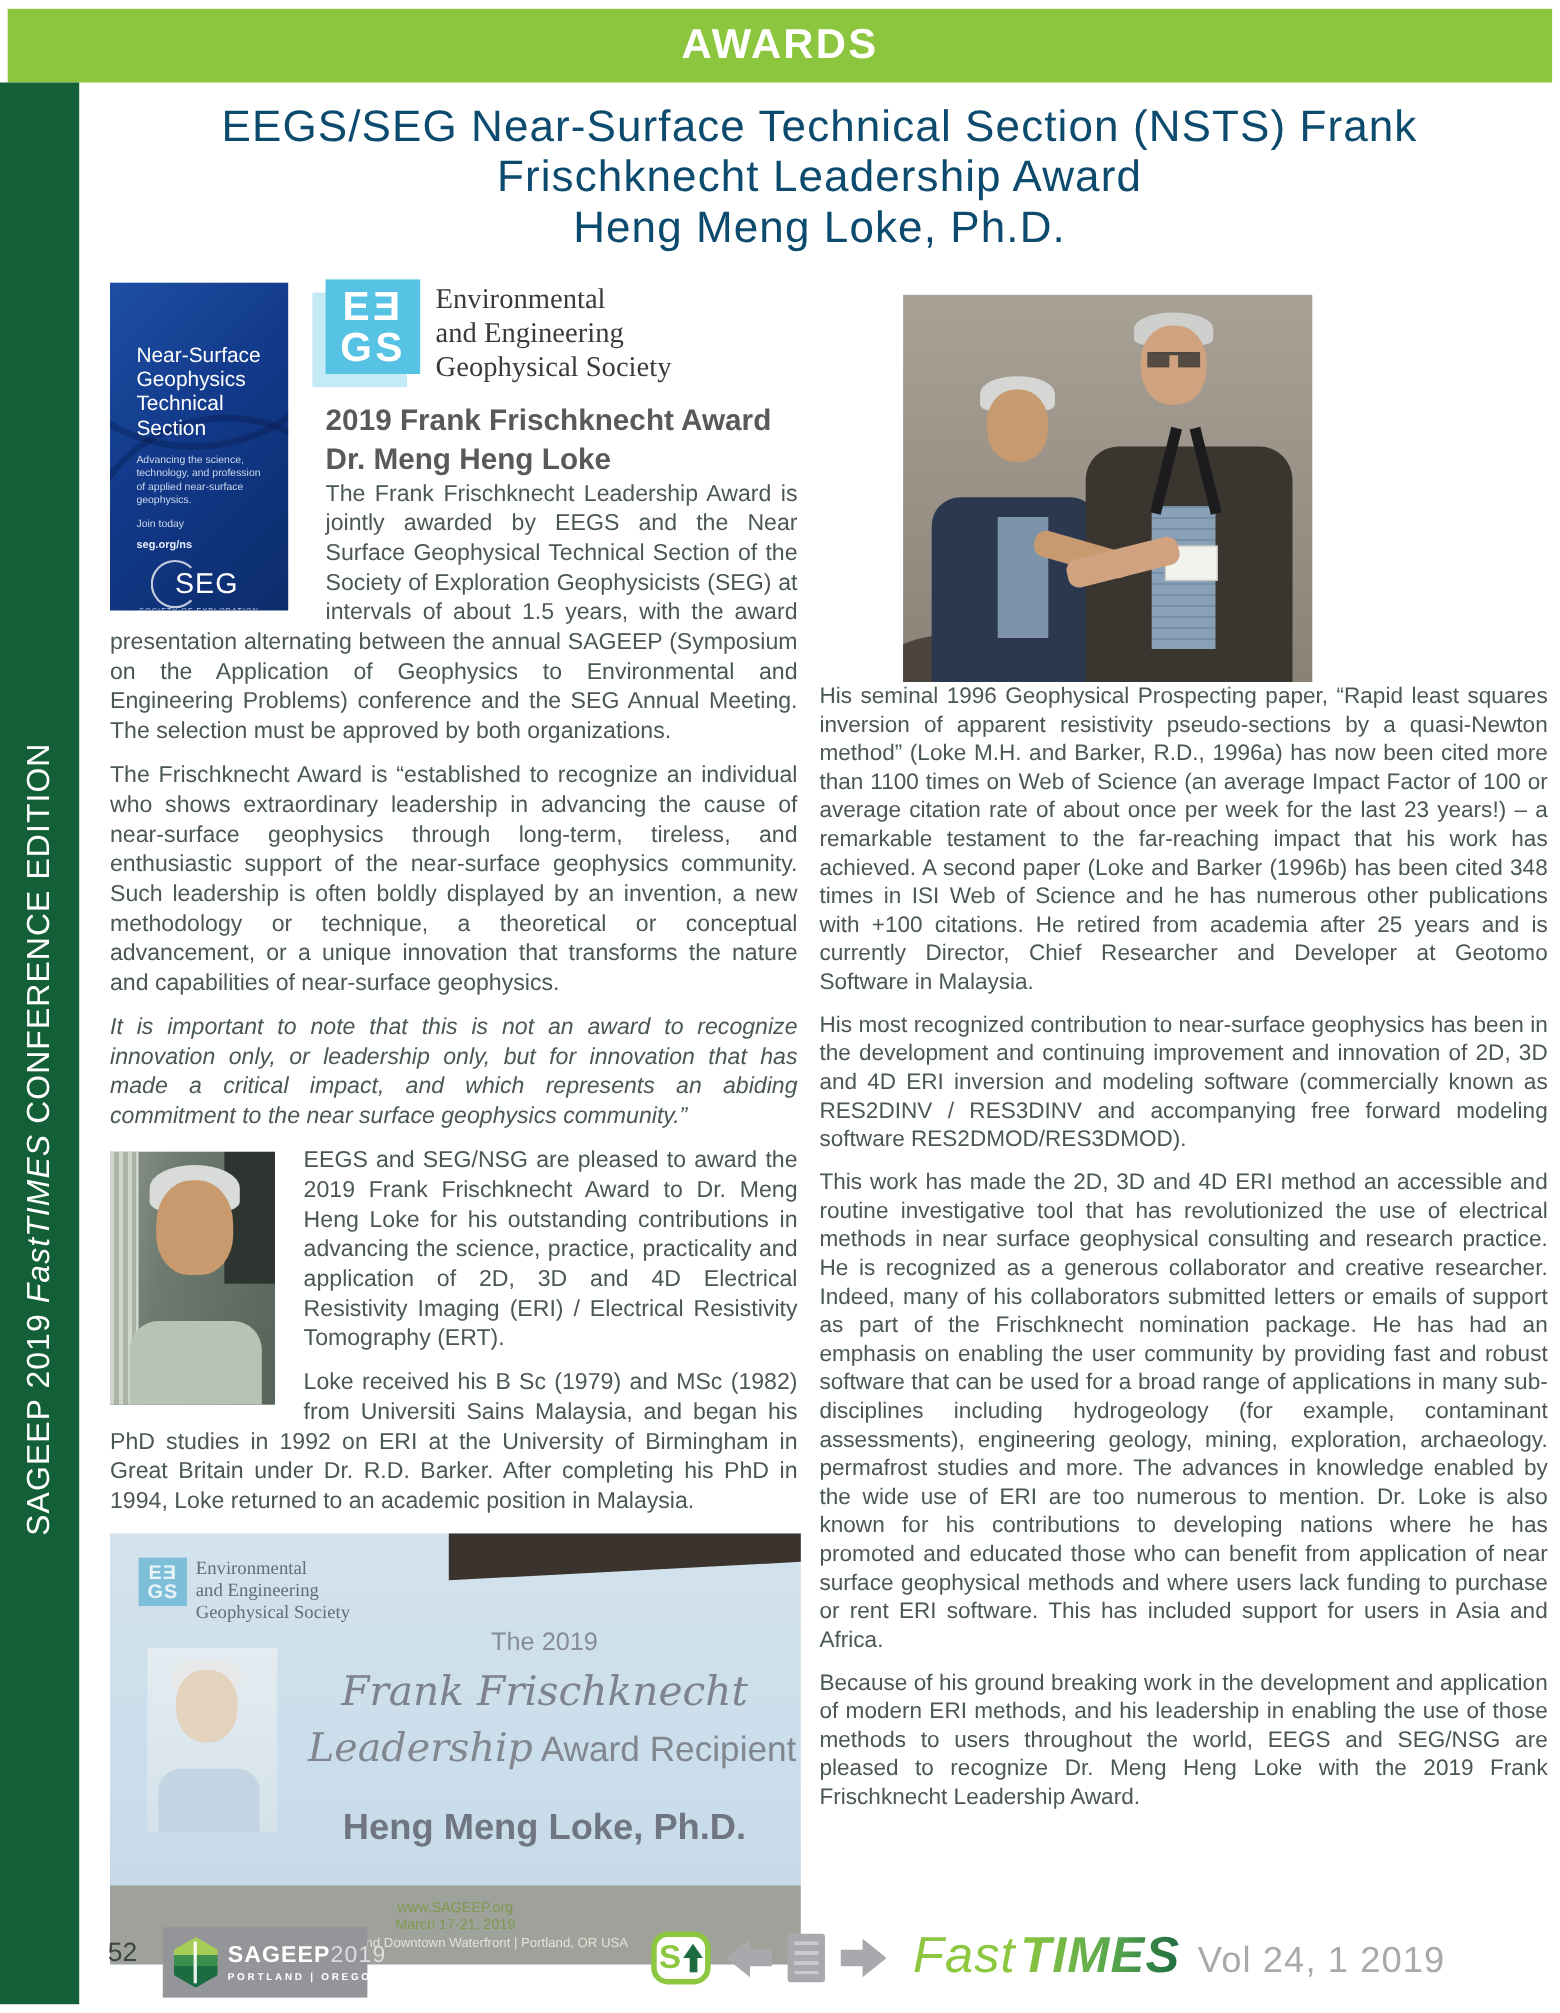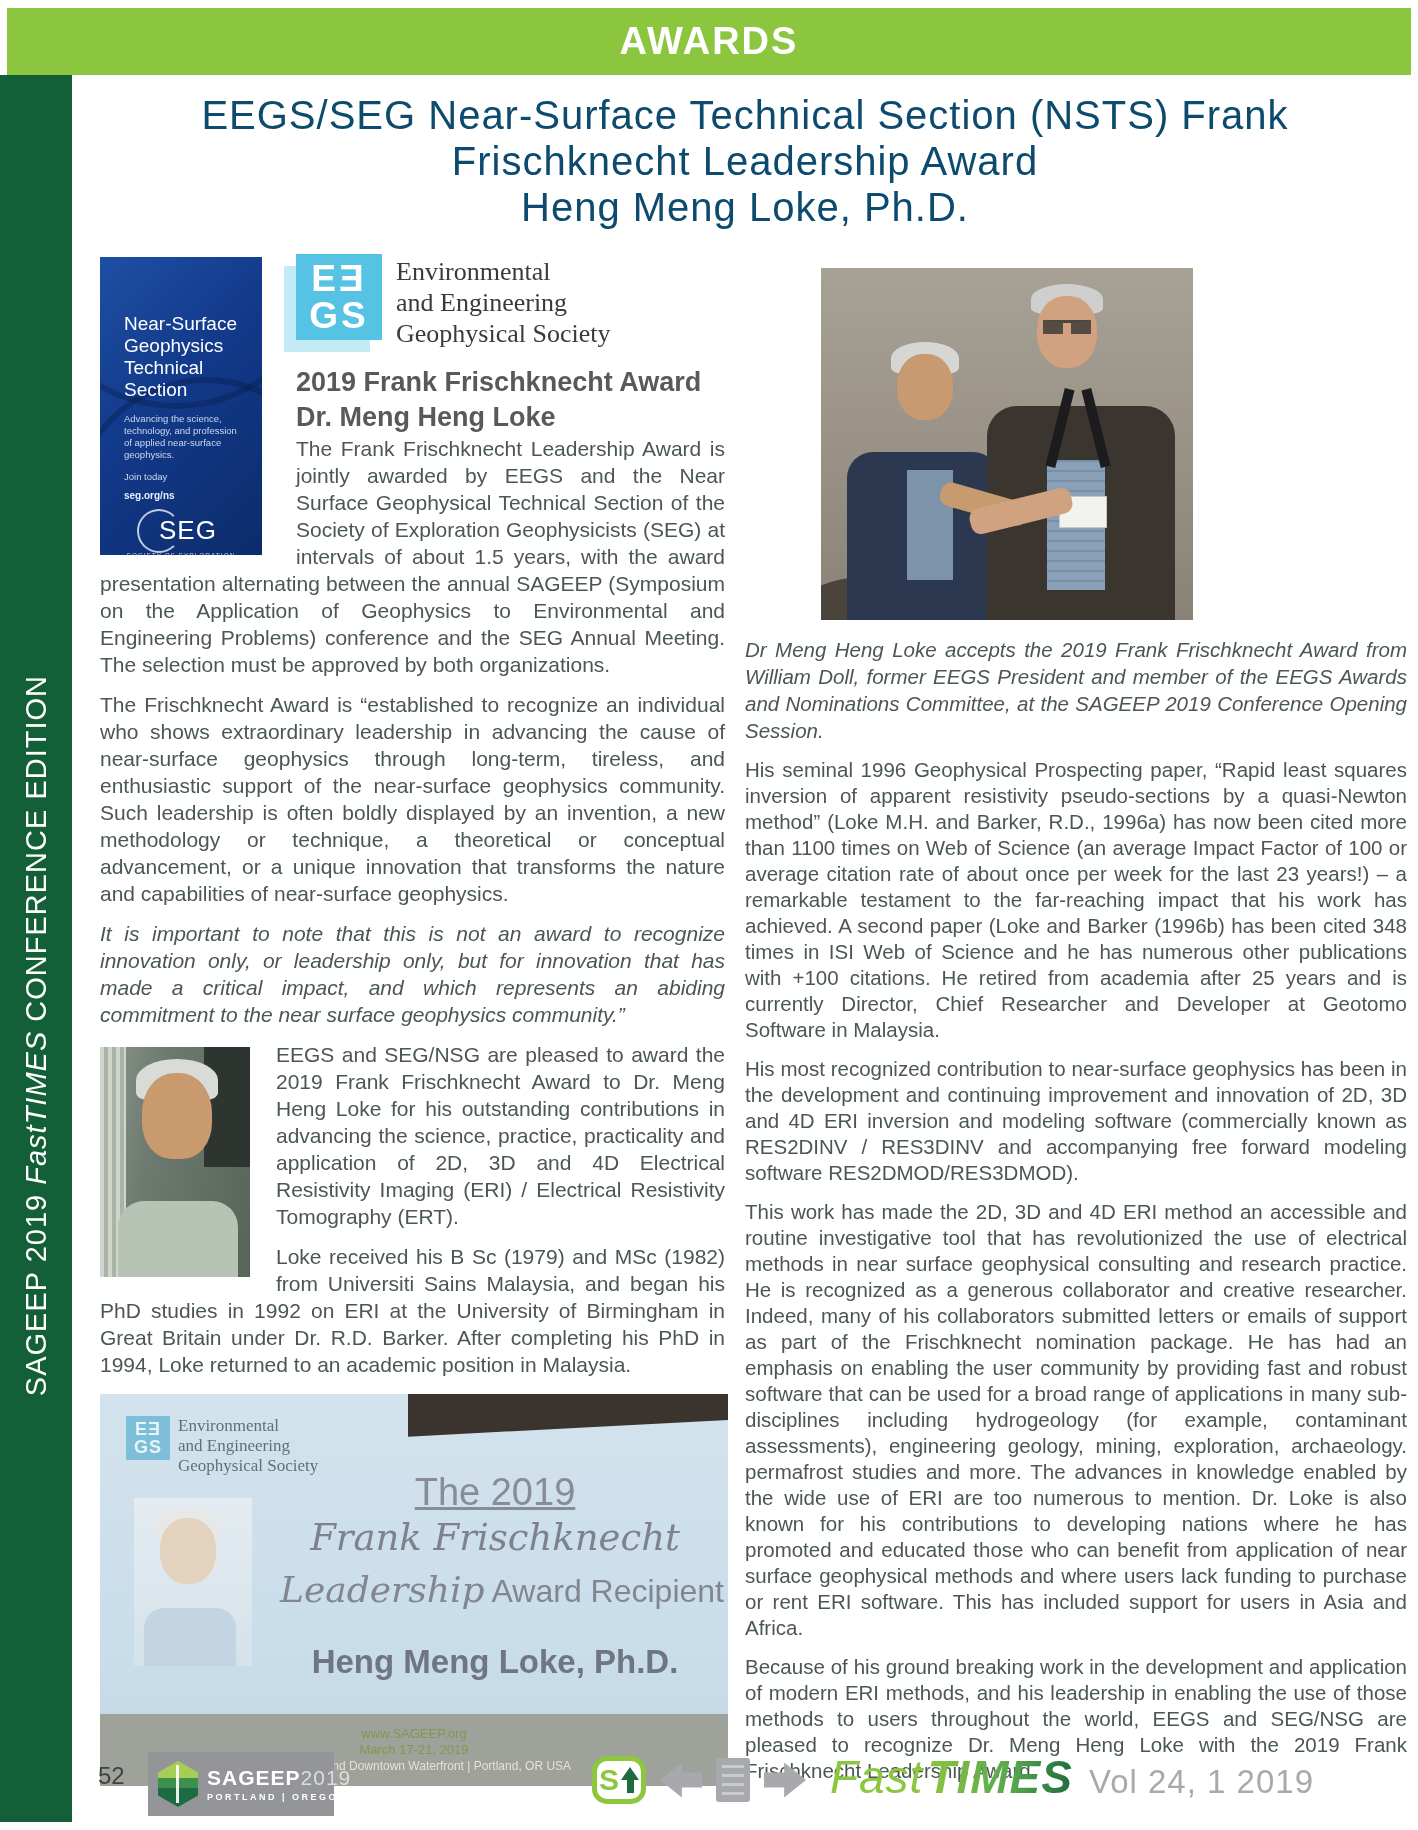--- a/index.html
+++ b/index.html
@@ -70,21 +70,21 @@
   .slide-logo{position:absolute;left:26px;top:22px;display:flex;align-items:flex-start;opacity:.85;}
   .slide-mark{width:44px;height:44px;background:#6fb9d6;display:flex;flex-direction:column;align-items:center;justify-content:center;}
   .slide-mark div{color:#eef6fa;font-weight:bold;font-size:18px;line-height:18px;letter-spacing:1px;}
   .slide-logoname{margin-left:8px;font-family:"Liberation Serif",serif;color:#4c5a66;font-size:17px;line-height:20px;}
   .slide-portrait{position:absolute;left:34px;top:104px;width:118px;height:168px;
                   background:linear-gradient(180deg,#e4ecf1 0%,#d5e2ea 100%);}
   .sp-head{position:absolute;left:26px;top:20px;width:56px;height:66px;background:#e3d2bd;border-radius:46%;}
   .sp-hair{position:absolute;left:22px;top:10px;width:64px;height:30px;background:#e7e9e8;border-radius:50% 50% 20% 20%;}
   .sp-shirt{position:absolute;left:10px;bottom:0;width:92px;height:58px;background:#c3d4e2;border-radius:20px 20px 0 0;}
   .slide-text{position:absolute;left:180px;top:78px;width:430px;text-align:center;color:#80858f;}
-  .st-year{font-size:38px;line-height:40px;color:#878c96;text-decoration:underline;}
+  .st-year{font-size:23px;line-height:40px;color:#878c96;}
   .st-script{font-family:"DejaVu Serif",serif;font-style:italic;font-size:37px;line-height:52px;color:#7d828e;}
   .st-mix{font-size:32px;line-height:52px;color:#82878f;}
   .st-mix .scr{font-family:"DejaVu Serif",serif;font-style:italic;font-size:36px;}
   .st-mix span{white-space:pre;}
   .st-name{margin-top:26px;font-weight:bold;font-size:33px;color:#6f7681;}
   .slide-band{position:absolute;left:0;bottom:0;width:100%;height:72px;background:#9fa19b;
               display:flex;flex-direction:column;align-items:center;justify-content:center;}
   .slide-band .f1{font-size:13px;line-height:16px;color:#7d9a4e;}
   .slide-band .f3{font-size:12px;line-height:16px;color:#e6e2d8;}
   
@@ -258,21 +258,20 @@
     <div class="m2-lan1"></div>
     <div class="m2-lan2"></div>
     <div class="m2-badge"></div>
     <div class="m2-hair"></div>
     <div class="m2-head"></div>
     <div class="m2-glasses"></div>
     <div class="arm1"></div>
     <div class="arm2"></div>
   </div>
 
-  <div class="caption cap-gap">Dr Meng Heng Loke accepts the 2019 Frank Frischknecht Award from William Doll, former EEGS President and member of the EEGS Awards and Nominations Committee, at the SAGEEP 2019 Conference Opening Session.</div>
 
   <p class="body">His seminal 1996 Geophysical Prospecting paper, “Rapid least squares inversion of apparent resistivity pseudo-sections by a quasi-Newton method” (Loke M.H. and Barker, R.D., 1996a) has now been cited more than 1100 times on Web of Science (an average Impact Factor of 100 or average citation rate of about once per week for the last 23 years!) – a remarkable testament to the far-reaching impact that his work has achieved. A second paper (Loke and Barker (1996b) has been cited 348 times in ISI Web of Science and he has numerous other publications with +100 citations. He retired from academia after 25 years and is currently Director, Chief Researcher and Developer at Geotomo Software in Malaysia.</p>
   <p class="body">His most recognized contribution to near-surface geophysics has been in the development and continuing improvement and innovation of 2D, 3D and 4D ERI inversion and modeling software (commercially known as RES2DINV / RES3DINV and accompanying free forward modeling software RES2DMOD/RES3DMOD).</p>
   <p class="body">This work has made the 2D, 3D and 4D ERI method an accessible and routine investigative tool that has revolutionized the use of electrical methods in near surface geophysical consulting and research practice. He is recognized as a generous collaborator and creative researcher. Indeed, many of his collaborators submitted letters or emails of support as part of the Frischknecht nomination package.  He has had an emphasis on enabling the user community by providing fast and robust software that can be used for a broad range of applications in many sub-disciplines including hydrogeology (for example, contaminant assessments), engineering geology, mining, exploration, archaeology. permafrost studies and more. The advances in knowledge enabled by the wide use of ERI are too numerous to mention.  Dr. Loke is also known for his contributions to developing nations where he has promoted and educated those who can benefit from application of near surface geophysical methods and where users lack funding to purchase or rent ERI software. This has included support for users in Asia and Africa.</p>
   <p class="body">Because of his ground breaking work in the development and application of modern ERI methods, and his leadership in enabling the use of those methods to users throughout the world, EEGS and SEG/NSG are pleased to recognize Dr. Meng Heng Loke with the 2019 Frank Frischknecht Leadership Award.</p>
 </div>
 
 <div class="page-num">52</div>
 
 <div class="sageep">

